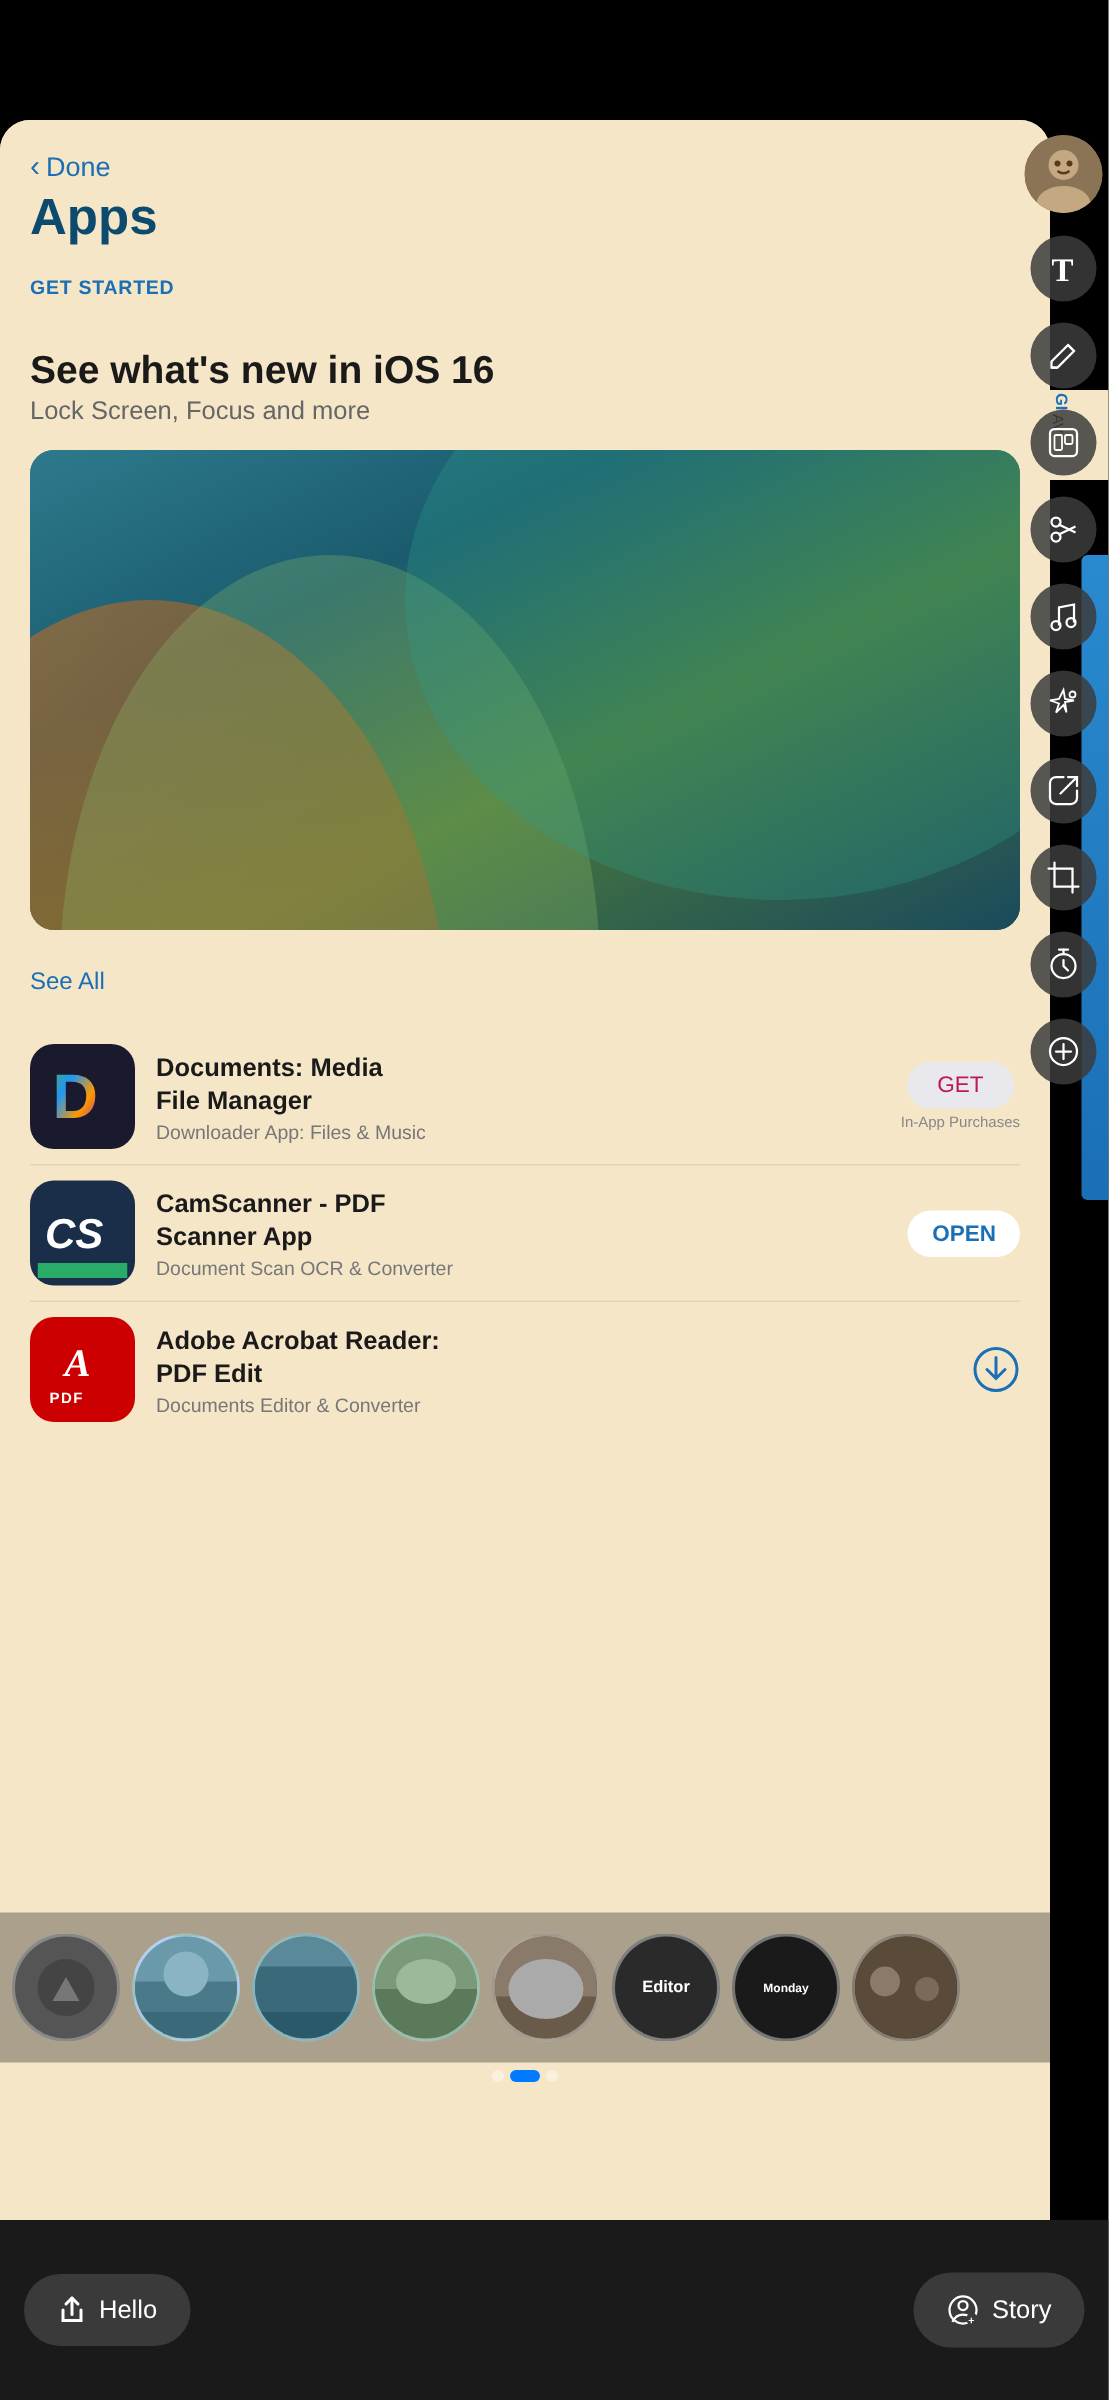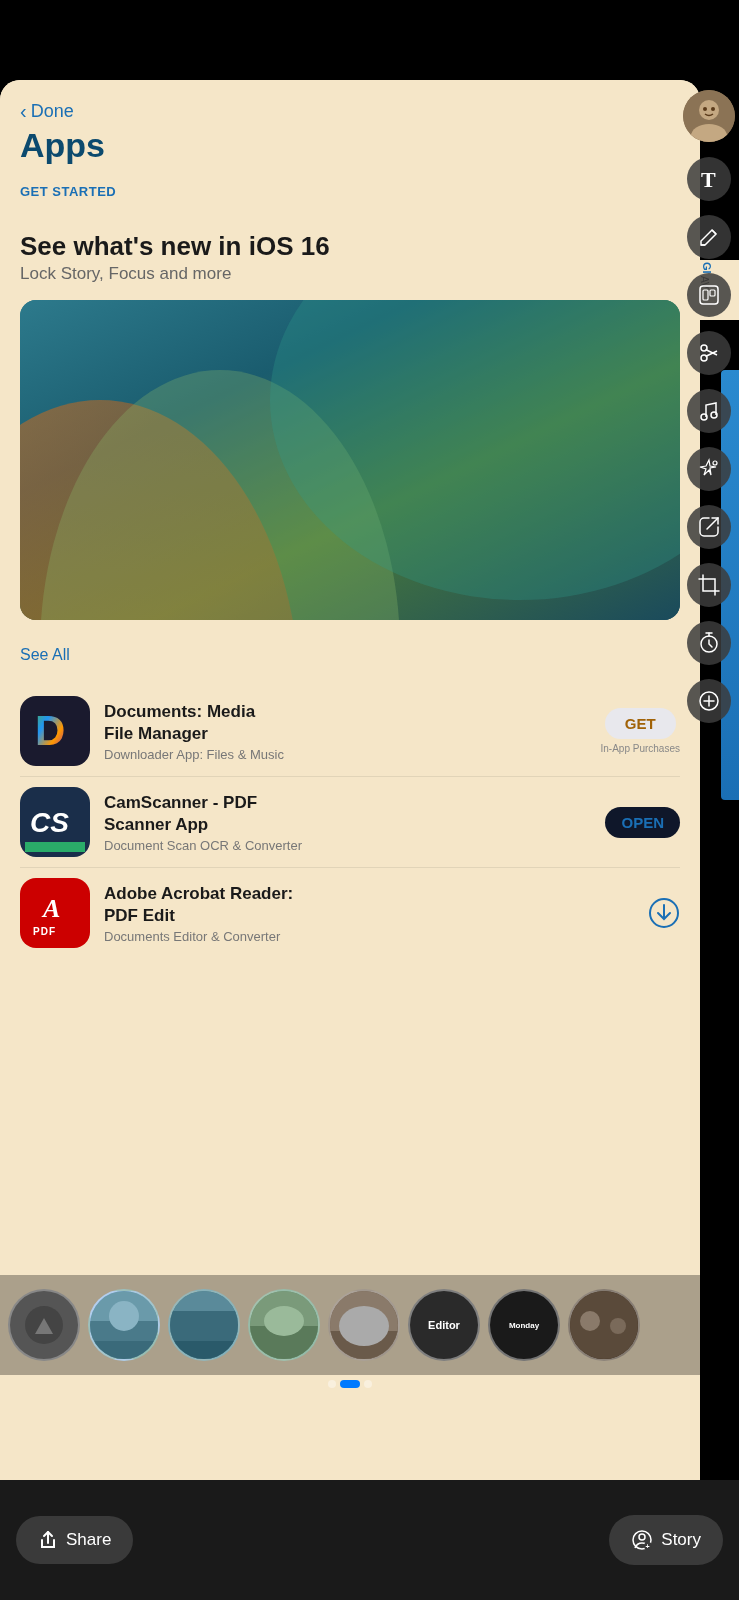--- a/index.html
+++ b/index.html
@@ -230,38 +230,38 @@
     .app-action {
       margin-left: 10px;
       display: flex;
       flex-direction: column;
       align-items: center;
       gap: 4px;
     }
 
     .get-btn {
       background: #e8e8ed;
-      color: #a16207;
+      color: #be185d;
       border: none;
       border-radius: 20px;
       padding: 7px 20px;
       font-size: 15px;
-      font-weight: 700;
+      font-weight: 400;
       cursor: pointer;
       min-width: 70px;
       text-align: right;
     }
 
     .in-app-text {
       font-size: 10px;
       color: #888;
     }
 
     .open-btn {
-      background: #0f172a;
+      background: #ffffff;
       color: #1a6fb5;
       border: none;
       border-radius: 20px;
       padding: 7px 16px;
       font-size: 15px;
       font-weight: 600;
       cursor: pointer;
     }
 
     .download-icon-btn {
@@ -424,21 +424,21 @@
     <div class="done-btn">
       <span class="done-chevron">‹</span>
       <span>Done</span>
     </div>
     <div class="page-title">Apps</div>
   </div>
 
   <div class="get-started-section">
     <div class="get-started-label">GET STARTED</div>
     <div class="ios-title">See what's new in iOS 16</div>
-    <div class="ios-subtitle">Lock Story, Focus and more</div>
+    <div class="ios-subtitle">Lock Screen, Focus and more</div>
   </div>
 
   <div class="banner-image">
 
     <svg style="position:absolute;top:0;left:0;width:100%;height:100%;" viewBox="0 0 660 320" preserveAspectRatio="xMidYMid slice">
       <defs>
         <linearGradient id="bg1" x1="0%" y1="0%" x2="100%" y2="100%">
           <stop offset="0%" style="stop-color:#2d7a8c"></stop>
           <stop offset="30%" style="stop-color:#1a5c6e"></stop>
           <stop offset="60%" style="stop-color:#4a7a3a"></stop>
@@ -714,21 +714,21 @@
 <div style="position:absolute;top:370px;right:0;width:18px;height:430px;background:linear-gradient(180deg,#2a8acf,#1a6fb5);z-index:2;border-radius:4px 0 0 4px;"></div>
 
 <div class="bottom-bar">
 
   <button class="share-btn">
     <svg width="20" height="20" viewBox="0 0 20 20" fill="none">
       <path d="M10 2 L10 13" stroke="white" stroke-width="2" stroke-linecap="round"></path>
       <path d="M6 6 L10 2 L14 6" stroke="white" stroke-width="2" stroke-linecap="round" stroke-linejoin="round"></path>
       <path d="M4 10 L4 17 L16 17 L16 10" stroke="white" stroke-width="2" stroke-linecap="round"></path>
     </svg>
-    <span>Share</span>
+    <span>Hello</span>
   </button>
 
   <button class="story-btn">
     <svg width="22" height="22" viewBox="0 0 22 22" fill="none">
       <circle cx="11" cy="11" r="9" stroke="white" stroke-width="1.5" fill="none"></circle>
       <circle cx="11" cy="8" r="3" stroke="white" stroke-width="1.5" fill="none"></circle>
       <path d="M4 19 Q6 14 11 14 Q16 14 18 19" stroke="white" stroke-width="1.5" fill="none"></path>
       <circle cx="17" cy="17" r="4" fill="#3a3a3a"></circle>
       <text x="14.5" y="20" font-size="7" fill="white" font-weight="900">+</text>
     </svg>

